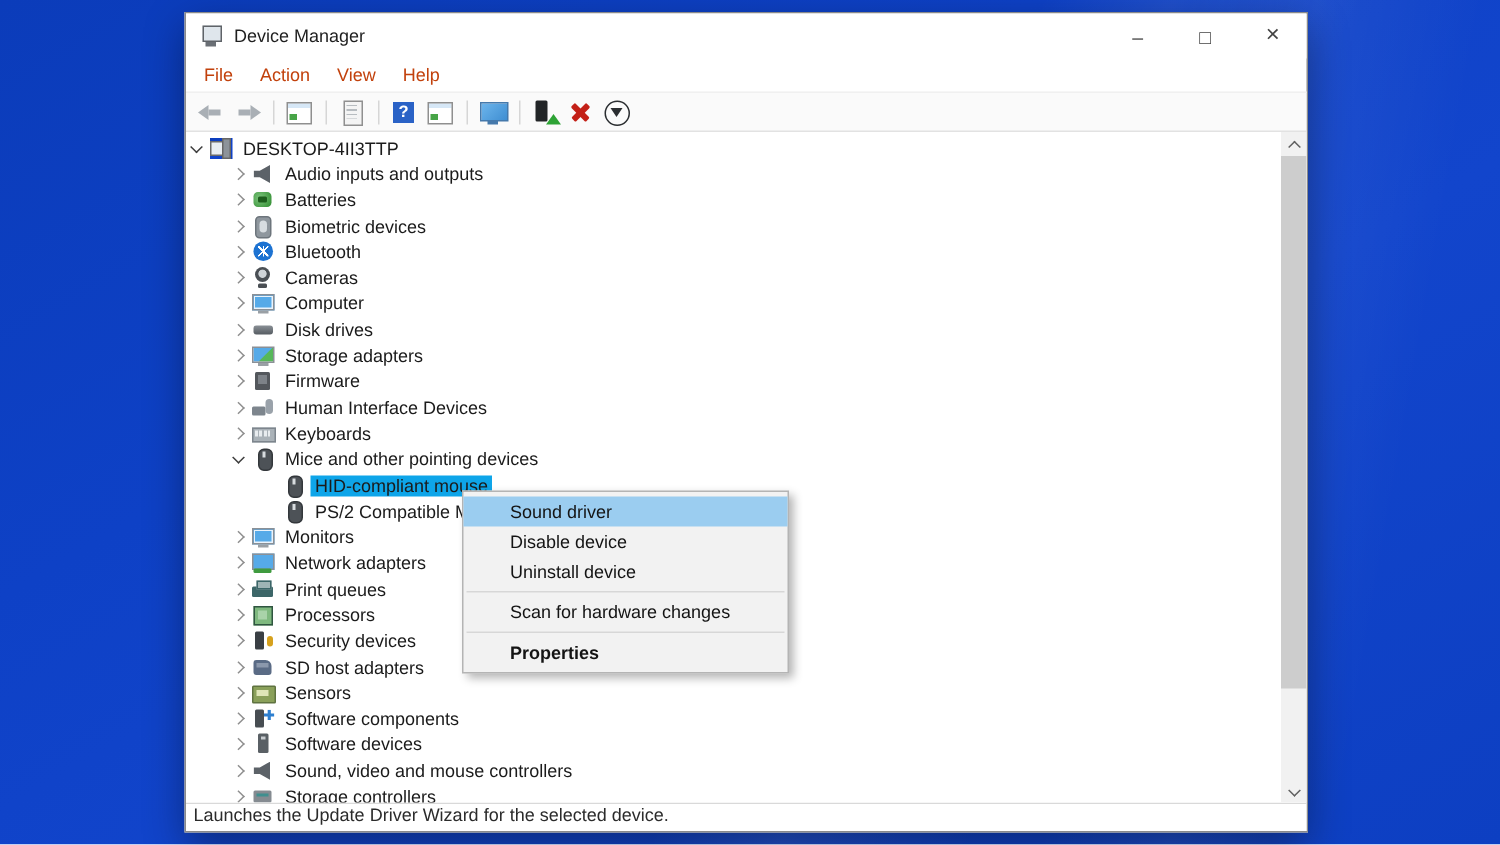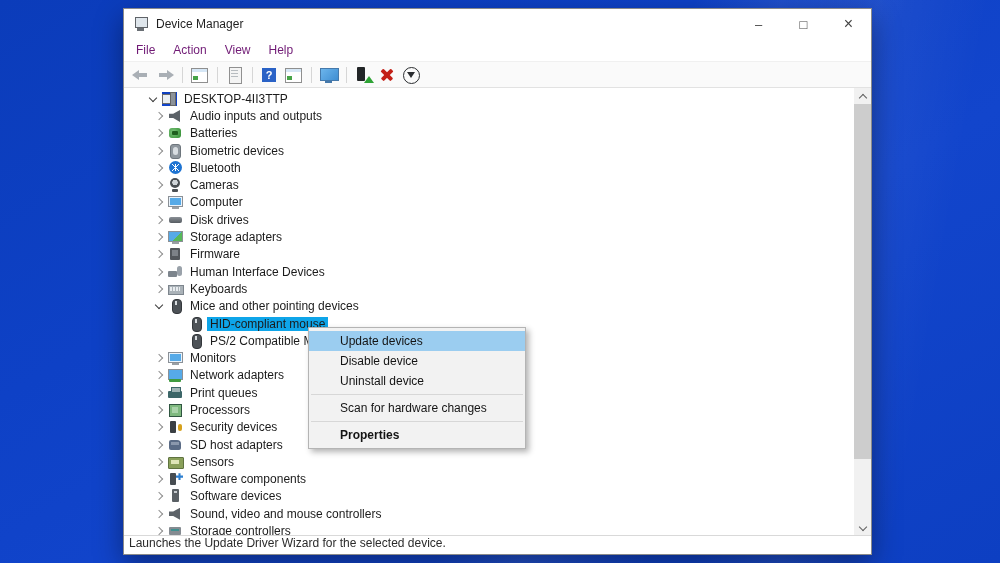--- a/index.html
+++ b/index.html
@@ -15,21 +15,21 @@
   .titlebar{height:30px;display:flex;align-items:center;padding-left:9px;background:#fff;flex:none}
   .app-icon{width:16px;height:14px;position:relative;margin-right:7px;flex:none}
   .app-icon::before{content:"";position:absolute;left:2px;top:0;width:11px;height:9px;border:1px solid #5f6368;background:#dfe6ec}
   .app-icon::after{content:"";position:absolute;left:4px;bottom:0;width:7px;height:3px;background:#6a6f75}
   .title{font-size:12px;color:#1f1f1f}
   .caption{margin-left:auto;display:flex;height:30px}
   .cap{width:45px;height:30px;display:flex;align-items:center;justify-content:center;color:#444;font-size:13px;cursor:default}
   .cap.close{font-size:16px}
   
   .menubar{height:22px;display:flex;align-items:center;padding-left:3px;flex:none}
-  .menu-item{font-size:12px;color:#701a75;padding:2px 9px}
+  .menu-item{font-size:12px;color:#c2410c;padding:2px 9px}
   
   .toolbar{height:27px;display:flex;align-items:center;padding-left:5px;background:#fafafa;
     border-top:1px solid #f0f0f0;border-bottom:1px solid #e2e2e2;flex:none}
   .tbi{width:24px;height:22px;position:relative;flex:none}
   .tbi.sep{width:1px;height:16px;background:#d6d6d6;margin:0 5px}
   .tbi.back::before{content:"";position:absolute;left:3px;top:6px;border-top:5px solid transparent;border-bottom:5px solid transparent;border-right:7px solid #a9afb5}
   .tbi.back::after{content:"";position:absolute;left:10px;top:9px;width:8px;height:4px;background:#a9afb5}
   .tbi.forward::before{content:"";position:absolute;right:3px;top:6px;border-top:5px solid transparent;border-bottom:5px solid transparent;border-left:7px solid #a9afb5}
   .tbi.forward::after{content:"";position:absolute;right:10px;top:9px;width:8px;height:4px;background:#a9afb5}
   .tbi.console::before{content:"";position:absolute;left:3px;top:4px;width:15px;height:13px;border:1px solid #8f8f8f;background:linear-gradient(#d6e7f6 0 3px,#fff 3px)}
@@ -43,21 +43,21 @@
   .tbi.update::after{content:"";position:absolute;right:2px;bottom:3px;border-left:5px solid transparent;border-right:5px solid transparent;border-bottom:7px solid #2ea335}
   .tbi.uninstall::before,.tbi.uninstall::after{content:"";position:absolute;left:4px;top:9px;width:14px;height:3.5px;background:#c32017;border-radius:1px}
   .tbi.uninstall::before{transform:rotate(45deg)}
   .tbi.uninstall::after{transform:rotate(-45deg)}
   .tbi.scan::before{content:"";position:absolute;left:3px;top:3px;width:15px;height:15px;border:1.5px solid #2a2d30;border-radius:50%}
   .tbi.scan::after{content:"";position:absolute;left:7px;top:8px;border-left:4px solid transparent;border-right:4px solid transparent;border-top:6px solid #2a2d30}
   
   .content{flex:1;position:relative;background:#fff;overflow:hidden}
   .tree{position:absolute;left:0;top:2px;right:17px;bottom:0;overflow:hidden}
   .trow{height:17.3px;display:flex;align-items:center;cursor:default}
-  .trow.lv0{padding-left:22px}
+  .trow.lv0{padding-left:0}
   .trow.lv1{padding-left:28px}
   .trow.lv2{padding-left:60px}
   .tlabel{font-size:12px;color:#1b1b1b;white-space:nowrap;padding:0 3px}
   .trow.sel .tlabel{background:#0ea5e9}
   .tw{width:14px;height:14px;position:relative;flex:none}
   .tw.n{width:2px}
   .tw.c::before{content:"";position:absolute;left:4px;top:4px;width:5px;height:5px;border-top:1px solid #8f8f8f;border-right:1px solid #8f8f8f;transform:rotate(45deg)}
   .tw.e::before{content:"";position:absolute;left:4px;top:3px;width:5px;height:5px;border-top:1.5px solid #3c3c3c;border-right:1.5px solid #3c3c3c;transform:rotate(135deg)}
   .ticon{width:15px;height:14px;margin:0 4px 0 2px;position:relative;flex:none}
   .ticon.desktop::before{content:"";position:absolute;left:0;top:2px;width:9px;height:8px;border:1px solid #6b6b6b;background:#e9eef2}
@@ -345,21 +345,21 @@
       </div>
     </div>
 
     <div class="statusbar">
       <span class="status-text">Launches the Update Driver Wizard for the selected device.</span>
     </div>
   </div>
 
   <div class="ctxmenu">
 
-      <div class="mi hl">Update devices</div>
+      <div class="mi hl">Sound driver</div>
 
       <div class="mi">Disable device</div>
 
       <div class="mi">Uninstall device</div>
 
       <div class="mi sep"></div>
 
       <div class="mi">Scan for hardware changes</div>
 
       <div class="mi sep"></div>

